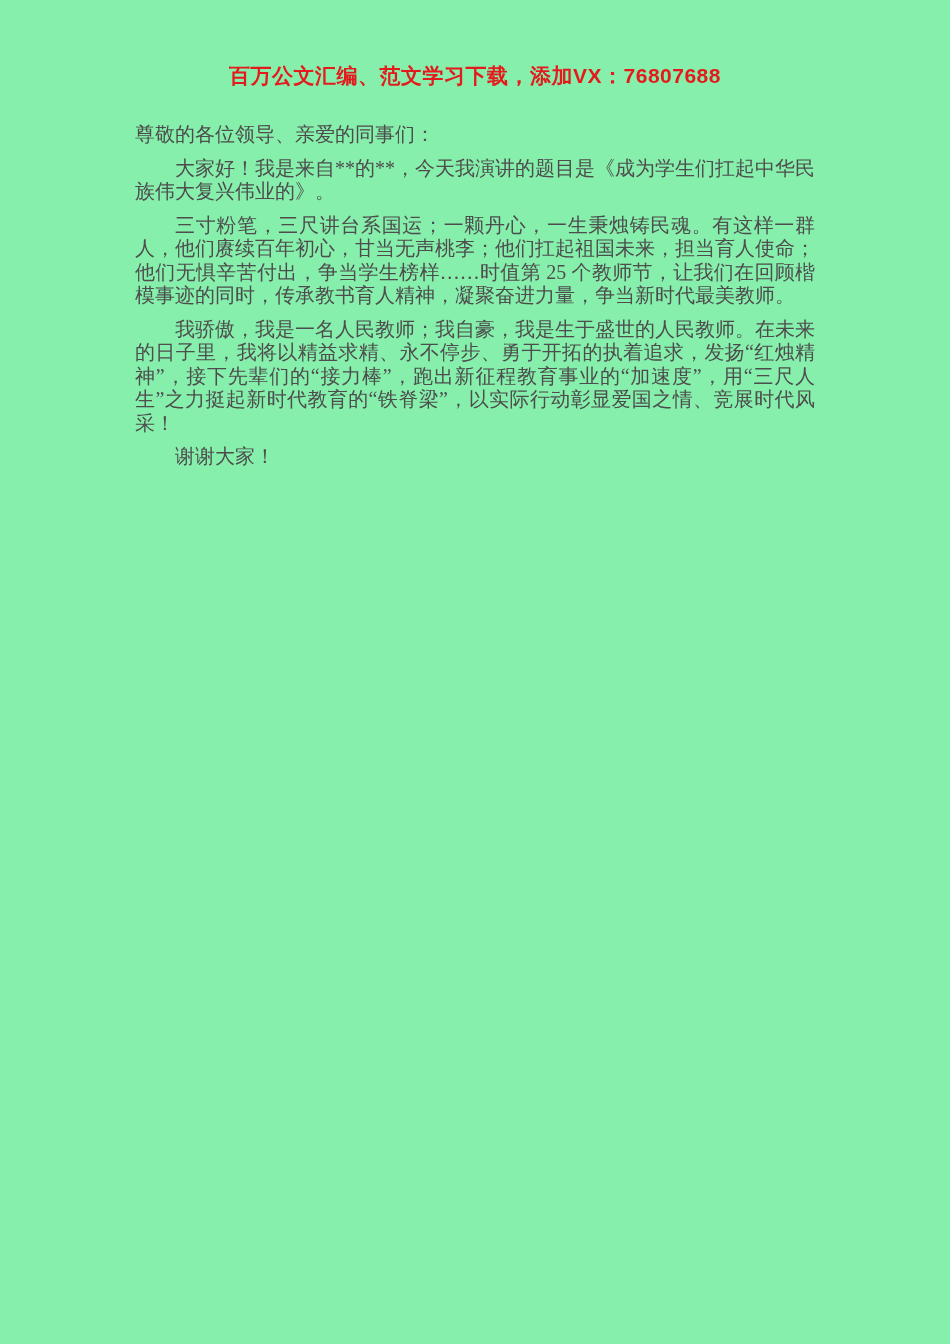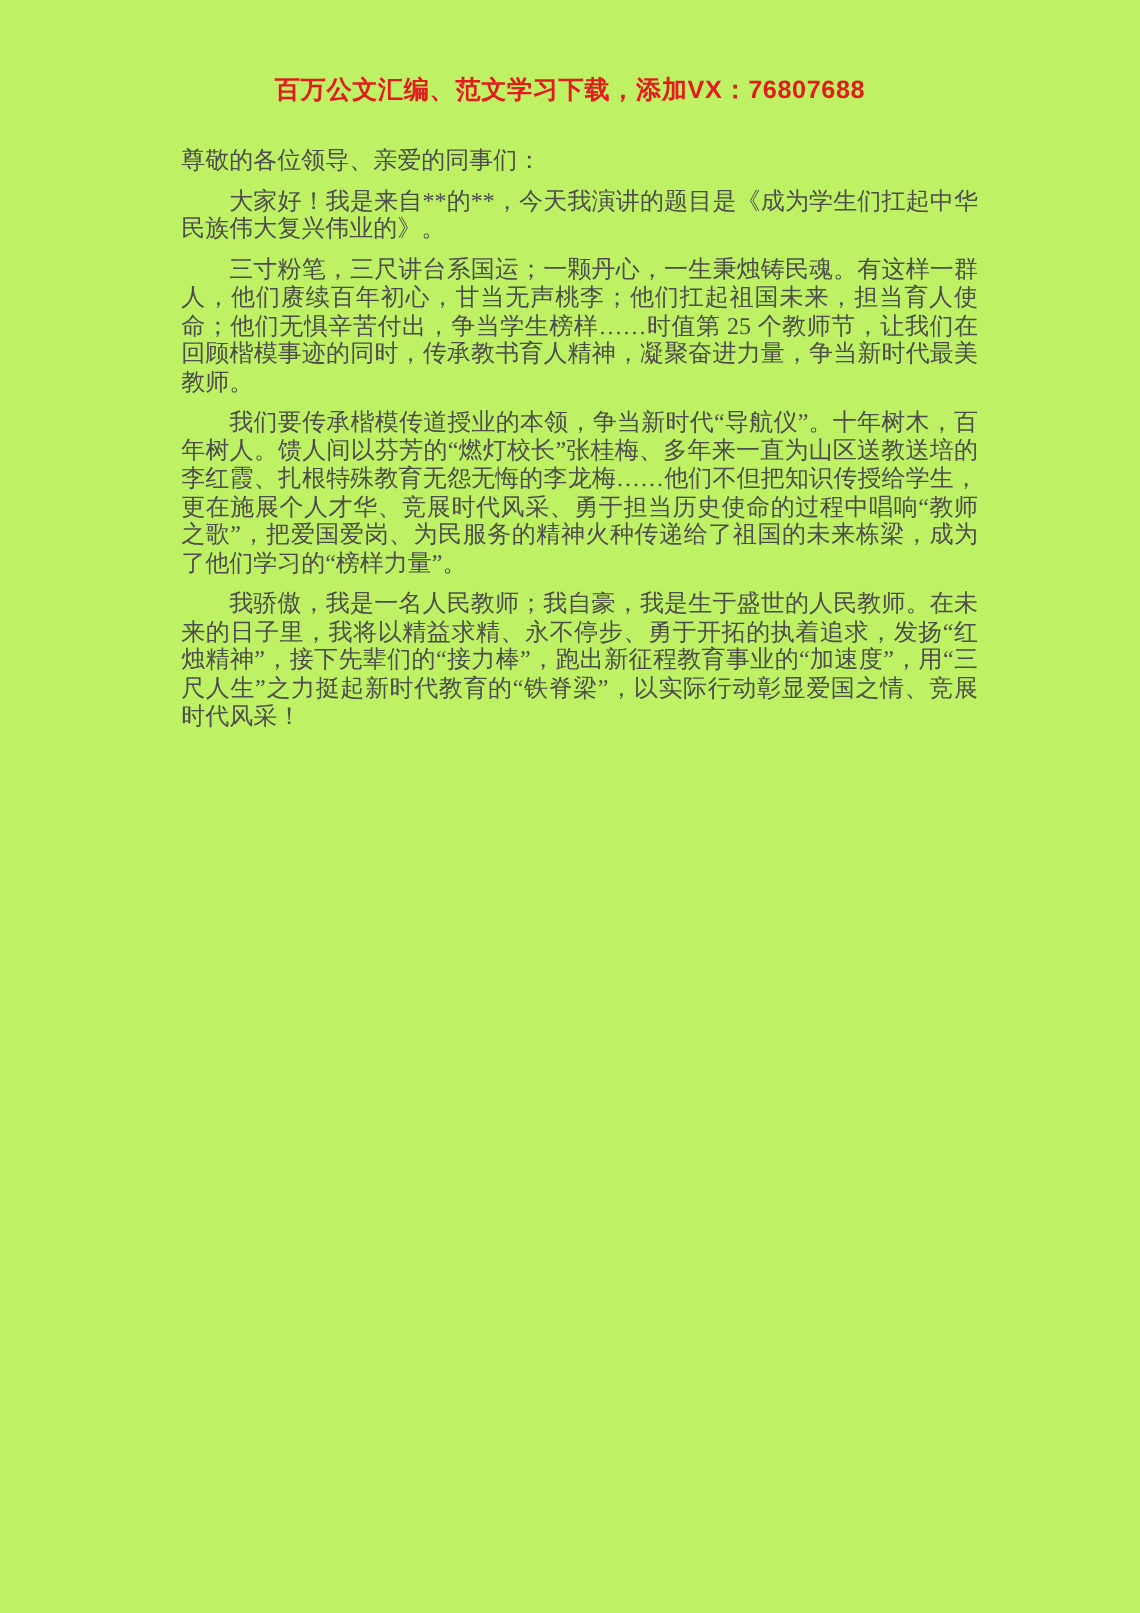--- a/index.html
+++ b/index.html
@@ -10,21 +10,21 @@
   body {
     width: 950px;
     height: 1344px;
     position: relative;
     font-family: "Liberation Serif", serif;
     overflow: hidden;
   }
   .page {
     width: 950px;
     height: 1344px;
-    background: #bef264;
+    background: #86efac;
   }
   .notice {
     padding-top: 62px;
     text-align: center;
     font-family: "Liberation Sans", sans-serif;
     font-weight: bold;
     font-size: 21px;
     line-height: 28px;
     color: #e31b1d;
     letter-spacing: 0.5px;
@@ -32,33 +32,33 @@
   .doc-body {
     width: 680px;
     margin: 33px auto 0 auto;
     font-size: 20px;
     line-height: 23.5px;
     color: #4d4d4d;
     text-align: justify;
     text-justify: inter-ideograph;
   }
   .doc-body p.para {
-    margin: 0 0 10px 16px;
+    margin: 0 0 10px 0;
     padding: 0;
     font-family: Liberation Serif, serif;
   }
   .doc-body p.para.indent {
     text-indent: 2em;
   }
 </style>
 </head>
 <body>
 
 <div class="page">
   <div class="notice">百万公文汇编、范文学习下载，添加VX：76807688</div>
   <div class="doc-body">
       <p class="para">尊敬的各位领导、亲爱的同事们：</p>
       <p class="para indent">大家好！我是来自**的**，今天我演讲的题目是《成为学生们扛起中华民族伟大复兴伟业的》。</p>
       <p class="para indent">三寸粉笔，三尺讲台系国运；一颗丹心，一生秉烛铸民魂。有这样一群人，他们赓续百年初心，甘当无声桃李；他们扛起祖国未来，担当育人使命；他们无惧辛苦付出，争当学生榜样……时值第 25 个教师节，让我们在回顾楷模事迹的同时，传承教书育人精神，凝聚奋进力量，争当新时代最美教师。</p>
-      <p class="para indent">我们要传承楷模传道授业的本领，争当新时代“导航仪”。十年树木，百年树人。馈人间以芬芳的“燃灯校长”张桂梅、多年来一直为山区送教送培的李红霞、扎根特殊教育无怨无悔的李龙梅……他们不但把知识传授给学生，更在施展个人才华、竞展时代风采、勇于担当历史使命的过程中唱响“教师之歌”，把爱国爱岗、为民服务的精神火种传递给了祖国的未来栋梁，成为了他们学习的“榜样力量”。</p>
       <p class="para indent">我骄傲，我是一名人民教师；我自豪，我是生于盛世的人民教师。在未来的日子里，我将以精益求精、永不停步、勇于开拓的执着追求，发扬“红烛精神”，接下先辈们的“接力棒”，跑出新征程教育事业的“加速度”，用“三尺人生”之力挺起新时代教育的“铁脊梁”，以实际行动彰显爱国之情、竞展时代风采！</p>
+      <p class="para indent">谢谢大家！</p>
     </div>
 </div>
 
 </body></html>

